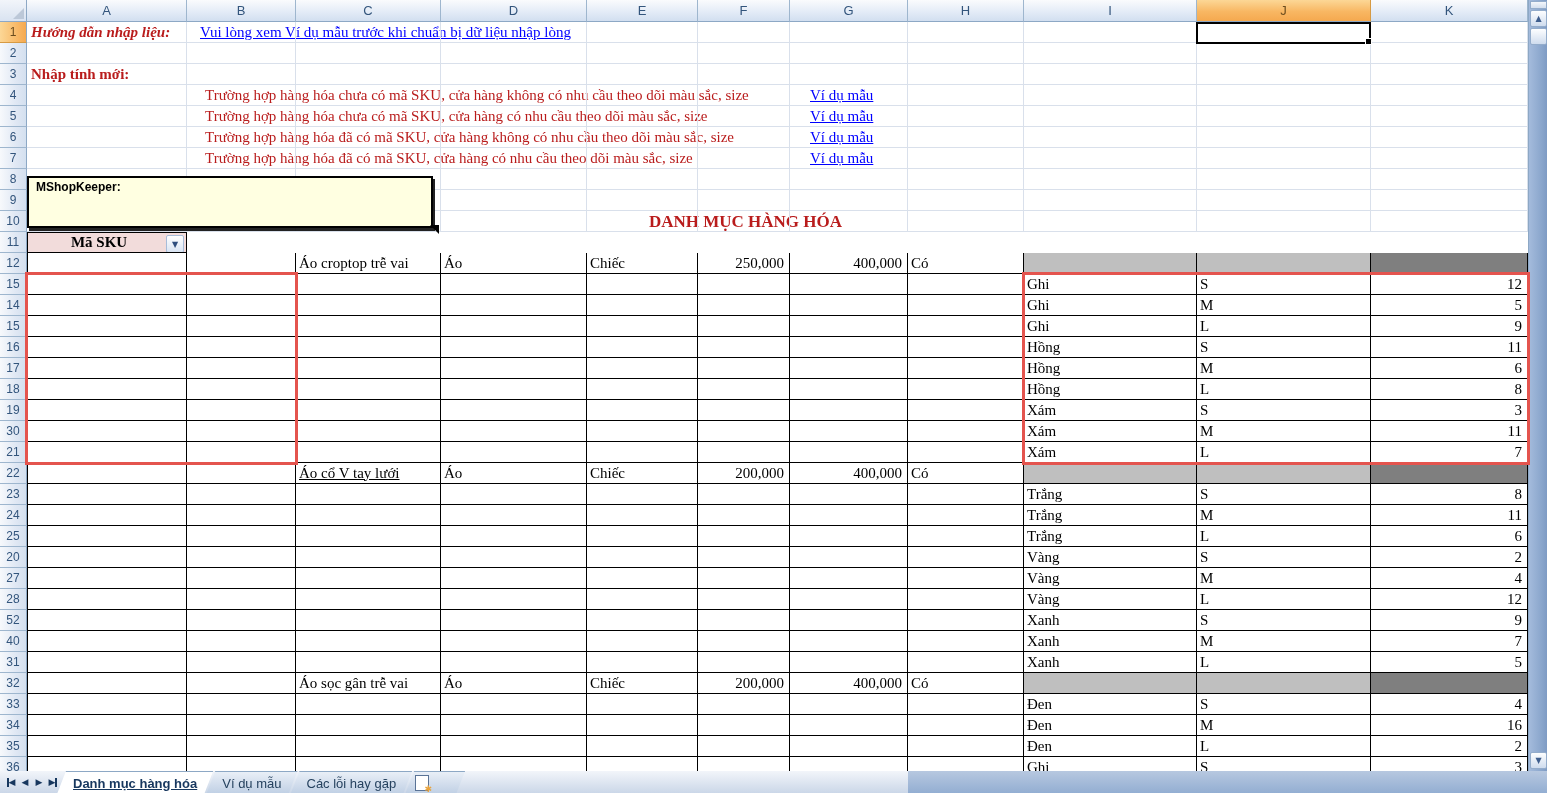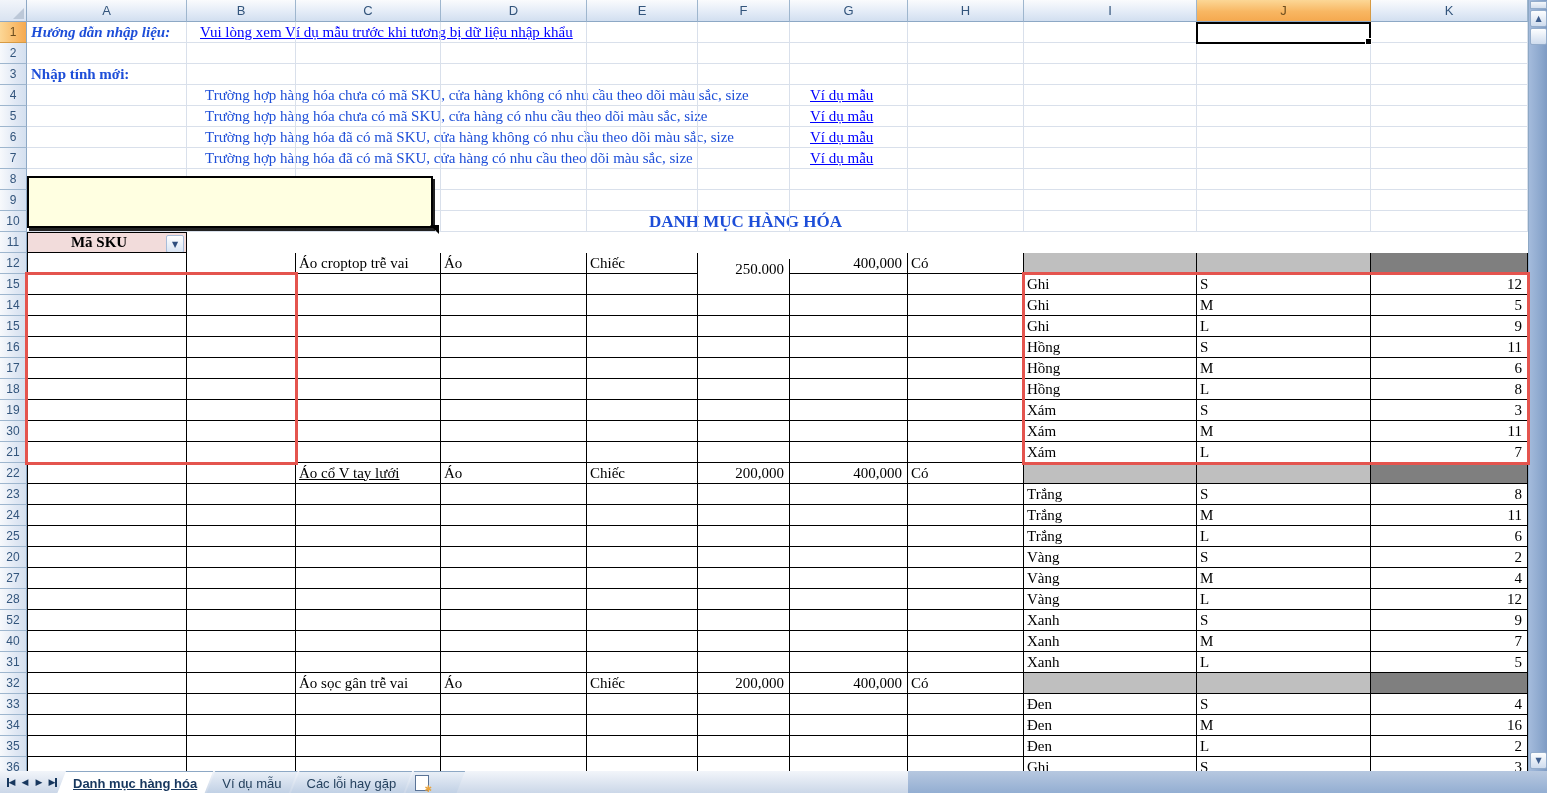--- a/index.html
+++ b/index.html
@@ -24,21 +24,21 @@
     font-family:"Liberation Serif",serif;font-size:15px;display:flex;align-items:center;
     padding:0 3px;white-space:nowrap;overflow:hidden;}
   .tcell.num{justify-content:flex-end;padding-right:5px;}
   .tcell.hdrcell{font-weight:bold;justify-content:center;border-top:1px solid #000;position:relative;padding-right:20px;padding-left:4px;}
   .fbtn{position:absolute;right:2px;top:2px;width:16px;height:16px;border:1px solid #A7BCD9;border-radius:2px;
     background:linear-gradient(#FFFFFF,#D9E4F3);display:flex;align-items:center;justify-content:center;
     font-size:8px;color:#2F4E7E;font-family:"DejaVu Sans",sans-serif;}
   .star{margin-left:4px;font-weight:bold;}
   
   .celltext{height:21px;display:flex;align-items:center;white-space:nowrap;
-    font-family:"Liberation Serif",serif;font-size:15px;color:#1d4ed8;}
+    font-family:"Liberation Serif",serif;font-size:15px;color:#b91c1c;}
   .lnk{text-decoration:underline;cursor:pointer;}
   #title-row{font-weight:bold;font-size:17px;justify-content:center;}
   
   #comment{left:27px;top:154px;width:406px;height:52px;background:#FFFFE1;border:2px solid #000;
     box-shadow:2px 3px 0 rgba(10,10,10,.9);padding:2px 7px;font-size:12px;line-height:15px;color:#000;z-index:5;}
   #comment b{display:block;}
   #comment-tail{left:430px;top:203px;width:0;height:0;border-left:9px solid transparent;border-top:9px solid #000;z-index:5;}
   .redbox{border:3px solid #E4544E;z-index:6;pointer-events:none;}
   #selection{border:2px solid #000;z-index:7;}
   #selection:after{content:"";position:absolute;right:-3px;bottom:-3px;width:5px;height:5px;background:#000;border:1px solid #fff;}
@@ -77,34 +77,35 @@
       <div class="abs colhdr" style="left: 790px; width: 118px;">G</div>
       <div class="abs colhdr" style="left: 908px; width: 116px;">H</div>
       <div class="abs colhdr" style="left: 1024px; width: 173px;">I</div>
       <div class="abs colhdr sel" style="left: 1197px; width: 174px;">J</div>
       <div class="abs colhdr" style="left: 1371px; width: 157px;">K</div>
     </div>
 
   <div id="sheet" class="abs">
 
     <div class="abs celltext" style="left:31px;top:0;font-weight:bold;font-style:italic;">Hướng dẫn nhập liệu:</div>
-    <div class="abs celltext lnk" style="left:200px;top:0;color:#0000FF;">Vui lòng xem Ví dụ mẫu trước khi tương bị dữ liệu nhập khẩu</div>
+    <div class="abs celltext lnk" style="left:200px;top:0;color:#0000FF;">Vui lòng xem Ví dụ mẫu trước khi chuẩn bị dữ liệu nhập lòng</div>
     <div class="abs celltext" style="left:31px;top:42px;font-weight:bold;">Nhập tính mới:</div>
     <div id="cases">
         <div class="abs celltext" style="left: 205px; top: 63px;">Trường hợp hàng hóa chưa có mã SKU, cửa hàng không có nhu cầu theo dõi màu sắc, size</div>
         <div class="abs celltext lnk" style="left: 810px; top: 63px; color: rgb(0, 0, 255);">Ví dụ mẫu</div>
         <div class="abs celltext" style="left: 205px; top: 84px;">Trường hợp hàng hóa chưa có mã SKU, cửa hàng có nhu cầu theo dõi màu sắc, size</div>
         <div class="abs celltext lnk" style="left: 810px; top: 84px; color: rgb(0, 0, 255);">Ví dụ mẫu</div>
         <div class="abs celltext" style="left: 205px; top: 105px;">Trường hợp hàng hóa đã có mã SKU, cửa hàng không có nhu cầu theo dõi màu sắc, size</div>
         <div class="abs celltext lnk" style="left: 810px; top: 105px; color: rgb(0, 0, 255);">Ví dụ mẫu</div>
         <div class="abs celltext" style="left: 205px; top: 126px;">Trường hợp hàng hóa đã có mã SKU, cửa hàng có nhu cầu theo dõi màu sắc, size</div>
         <div class="abs celltext lnk" style="left: 810px; top: 126px; color: rgb(0, 0, 255);">Ví dụ mẫu</div>
       </div>
 
     <div id="comment" class="abs">
+      <b>MShopKeeper:</b>
     </div>
     <div id="comment-tail" class="abs"></div>
 
     <div id="title-row" class="abs celltext" style="left:27px;top:189px;width:1437px;">DANH MỤC HÀNG HÓA</div>
 
     <div id="tablecells">
         <div class="abs tcell hdrcell" style="left: 27px; top: 210px; width: 160px; height: 21px; border-left: 1px solid rgb(0, 0, 0); background: rgb(242, 220, 219);">
           <span>Mã SKU</span>
           <span class="fbtn">▼</span>
         </div>
@@ -148,21 +149,21 @@
         </div>
         <div class="abs tcell hdrcell" style="left: 1371px; top: 210px; width: 157px; height: 21px; background: rgb(242, 220, 219);">
           <span>Tồn kho ban đầu</span>
           <span class="fbtn">▼</span>
         </div>
         <div class="abs tcell" style="left: 27px; top: 231px; width: 160px; height: 21px; border-left: 1px solid rgb(0, 0, 0);"></div>
         <div class="abs tcell" style="left: 187px; top: 231px; width: 109px; height: 21px;"></div>
         <div class="abs tcell" style="left: 296px; top: 231px; width: 145px; height: 21px;">Áo croptop trễ vai</div>
         <div class="abs tcell" style="left: 441px; top: 231px; width: 146px; height: 21px;">Áo</div>
         <div class="abs tcell" style="left: 587px; top: 231px; width: 111px; height: 21px;">Chiếc</div>
-        <div class="abs tcell num" style="left: 698px; top: 237px; width: 92px; height: 21px;">250,000</div>
+        <div class="abs tcell num" style="left: 698px; top: 231px; width: 92px; height: 21px;">250,000</div>
         <div class="abs tcell num" style="left: 790px; top: 231px; width: 118px; height: 21px;">400,000</div>
         <div class="abs tcell" style="left: 908px; top: 231px; width: 116px; height: 21px;">Có</div>
         <div class="abs tcell" style="left: 1024px; top: 231px; width: 173px; height: 21px; background: rgb(191, 191, 191);"></div>
         <div class="abs tcell" style="left: 1197px; top: 231px; width: 174px; height: 21px; background: rgb(191, 191, 191);"></div>
         <div class="abs tcell" style="left: 1371px; top: 231px; width: 157px; height: 21px; background: rgb(127, 127, 127);"></div>
         <div class="abs tcell" style="left: 27px; top: 252px; width: 160px; height: 21px; border-left: 1px solid rgb(0, 0, 0);"></div>
         <div class="abs tcell" style="left: 187px; top: 252px; width: 109px; height: 21px;"></div>
         <div class="abs tcell" style="left: 296px; top: 252px; width: 145px; height: 21px;"></div>
         <div class="abs tcell" style="left: 441px; top: 252px; width: 146px; height: 21px;"></div>
         <div class="abs tcell" style="left: 587px; top: 252px; width: 111px; height: 21px;"></div>

